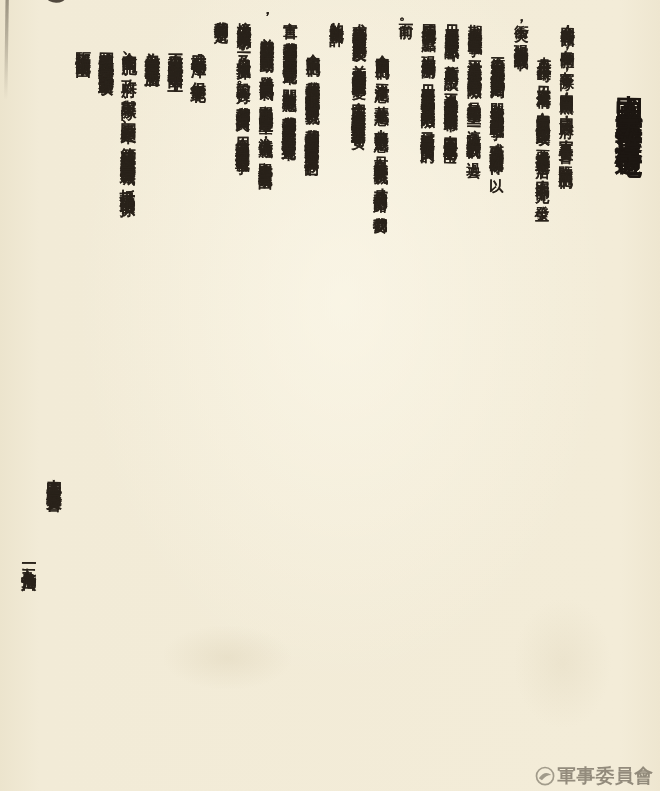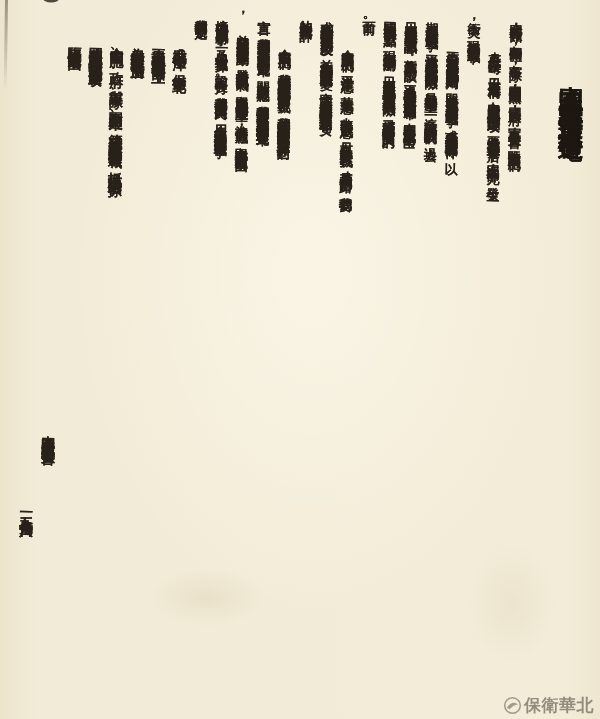--- a/index.html
+++ b/index.html
@@ -112,15 +112,15 @@
     <div class="edge-shadow-left"></div>
     <div class="stain-a"></div>
     <div class="stain-b"></div>
   </div>
 
   <div class="watermark">
     <svg class="wm-logo" viewBox="0 0 20 20" xmlns="http://www.w3.org/2000/svg">
       <circle cx="10" cy="10" r="8.2" fill="none" stroke="rgba(122,115,101,.9)" stroke-width="1.6"></circle>
       <path d="M4 12 Q10 4 16 9 Q11 9 7 14 Z" fill="rgba(122,115,101,.9)"></path>
     </svg>
-    <span class="wm-text">保衛華北</span>
+    <span class="wm-text">軍事委員會</span>
   </div>
 </div>
 
 </body></html>

